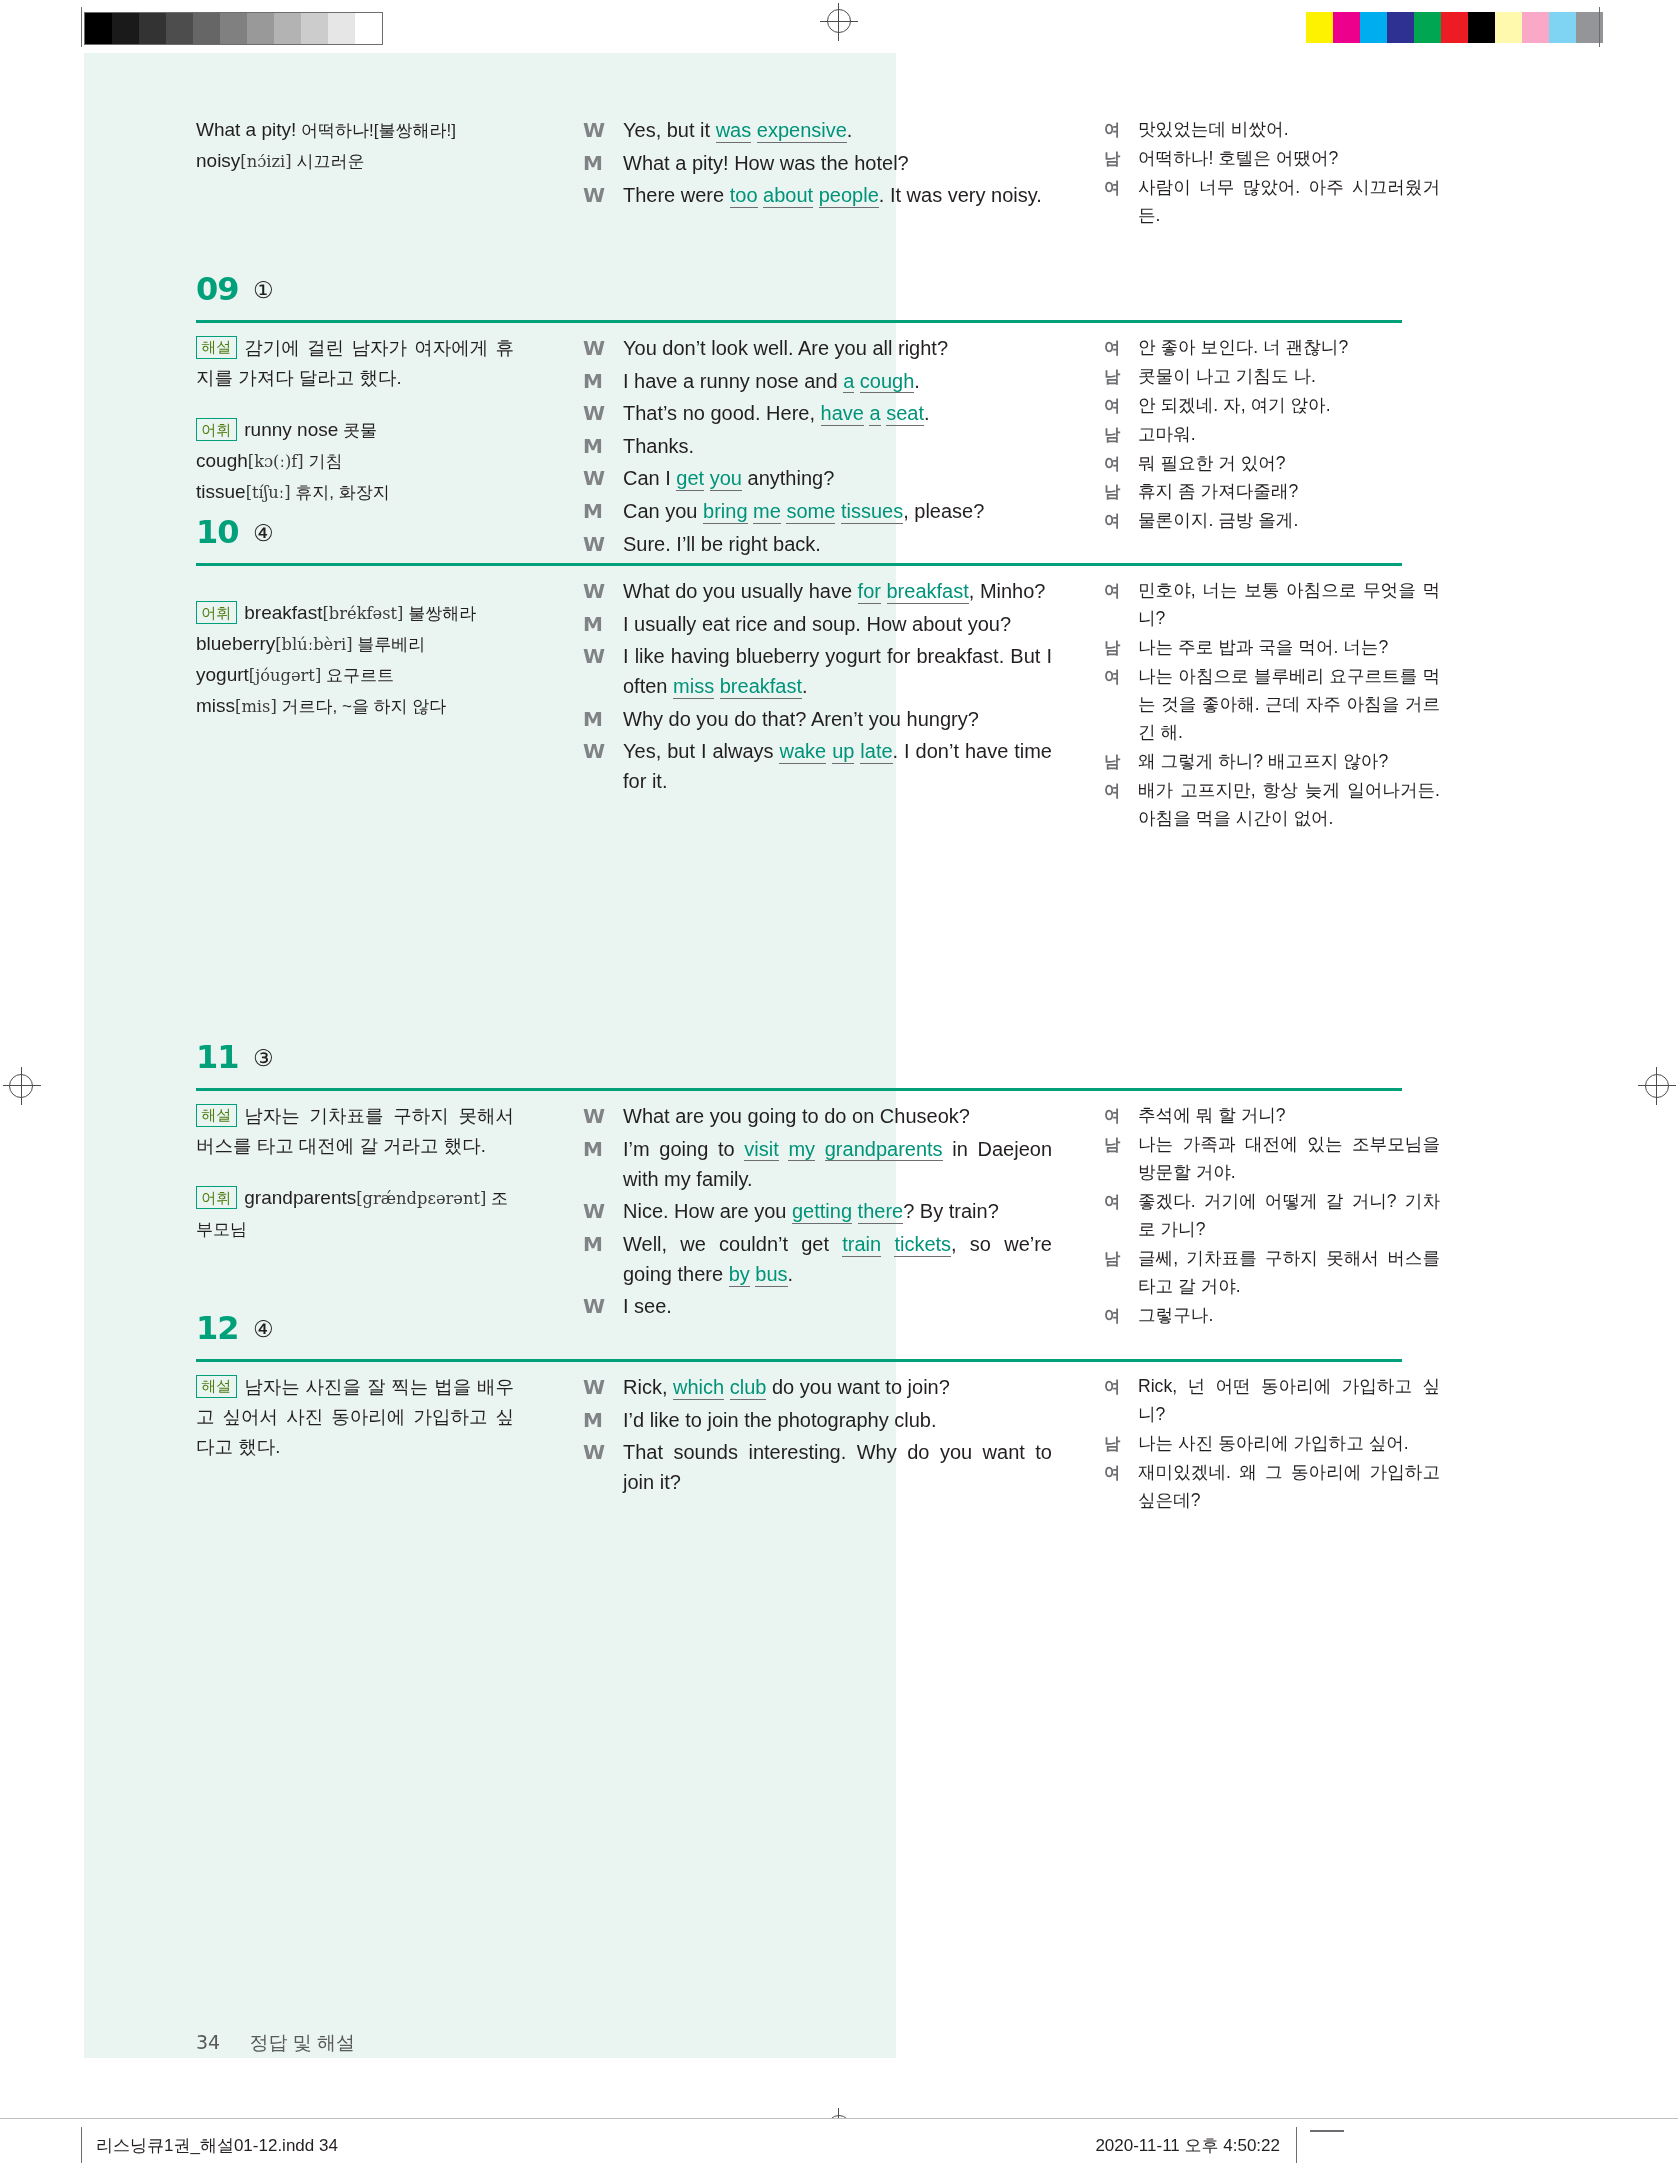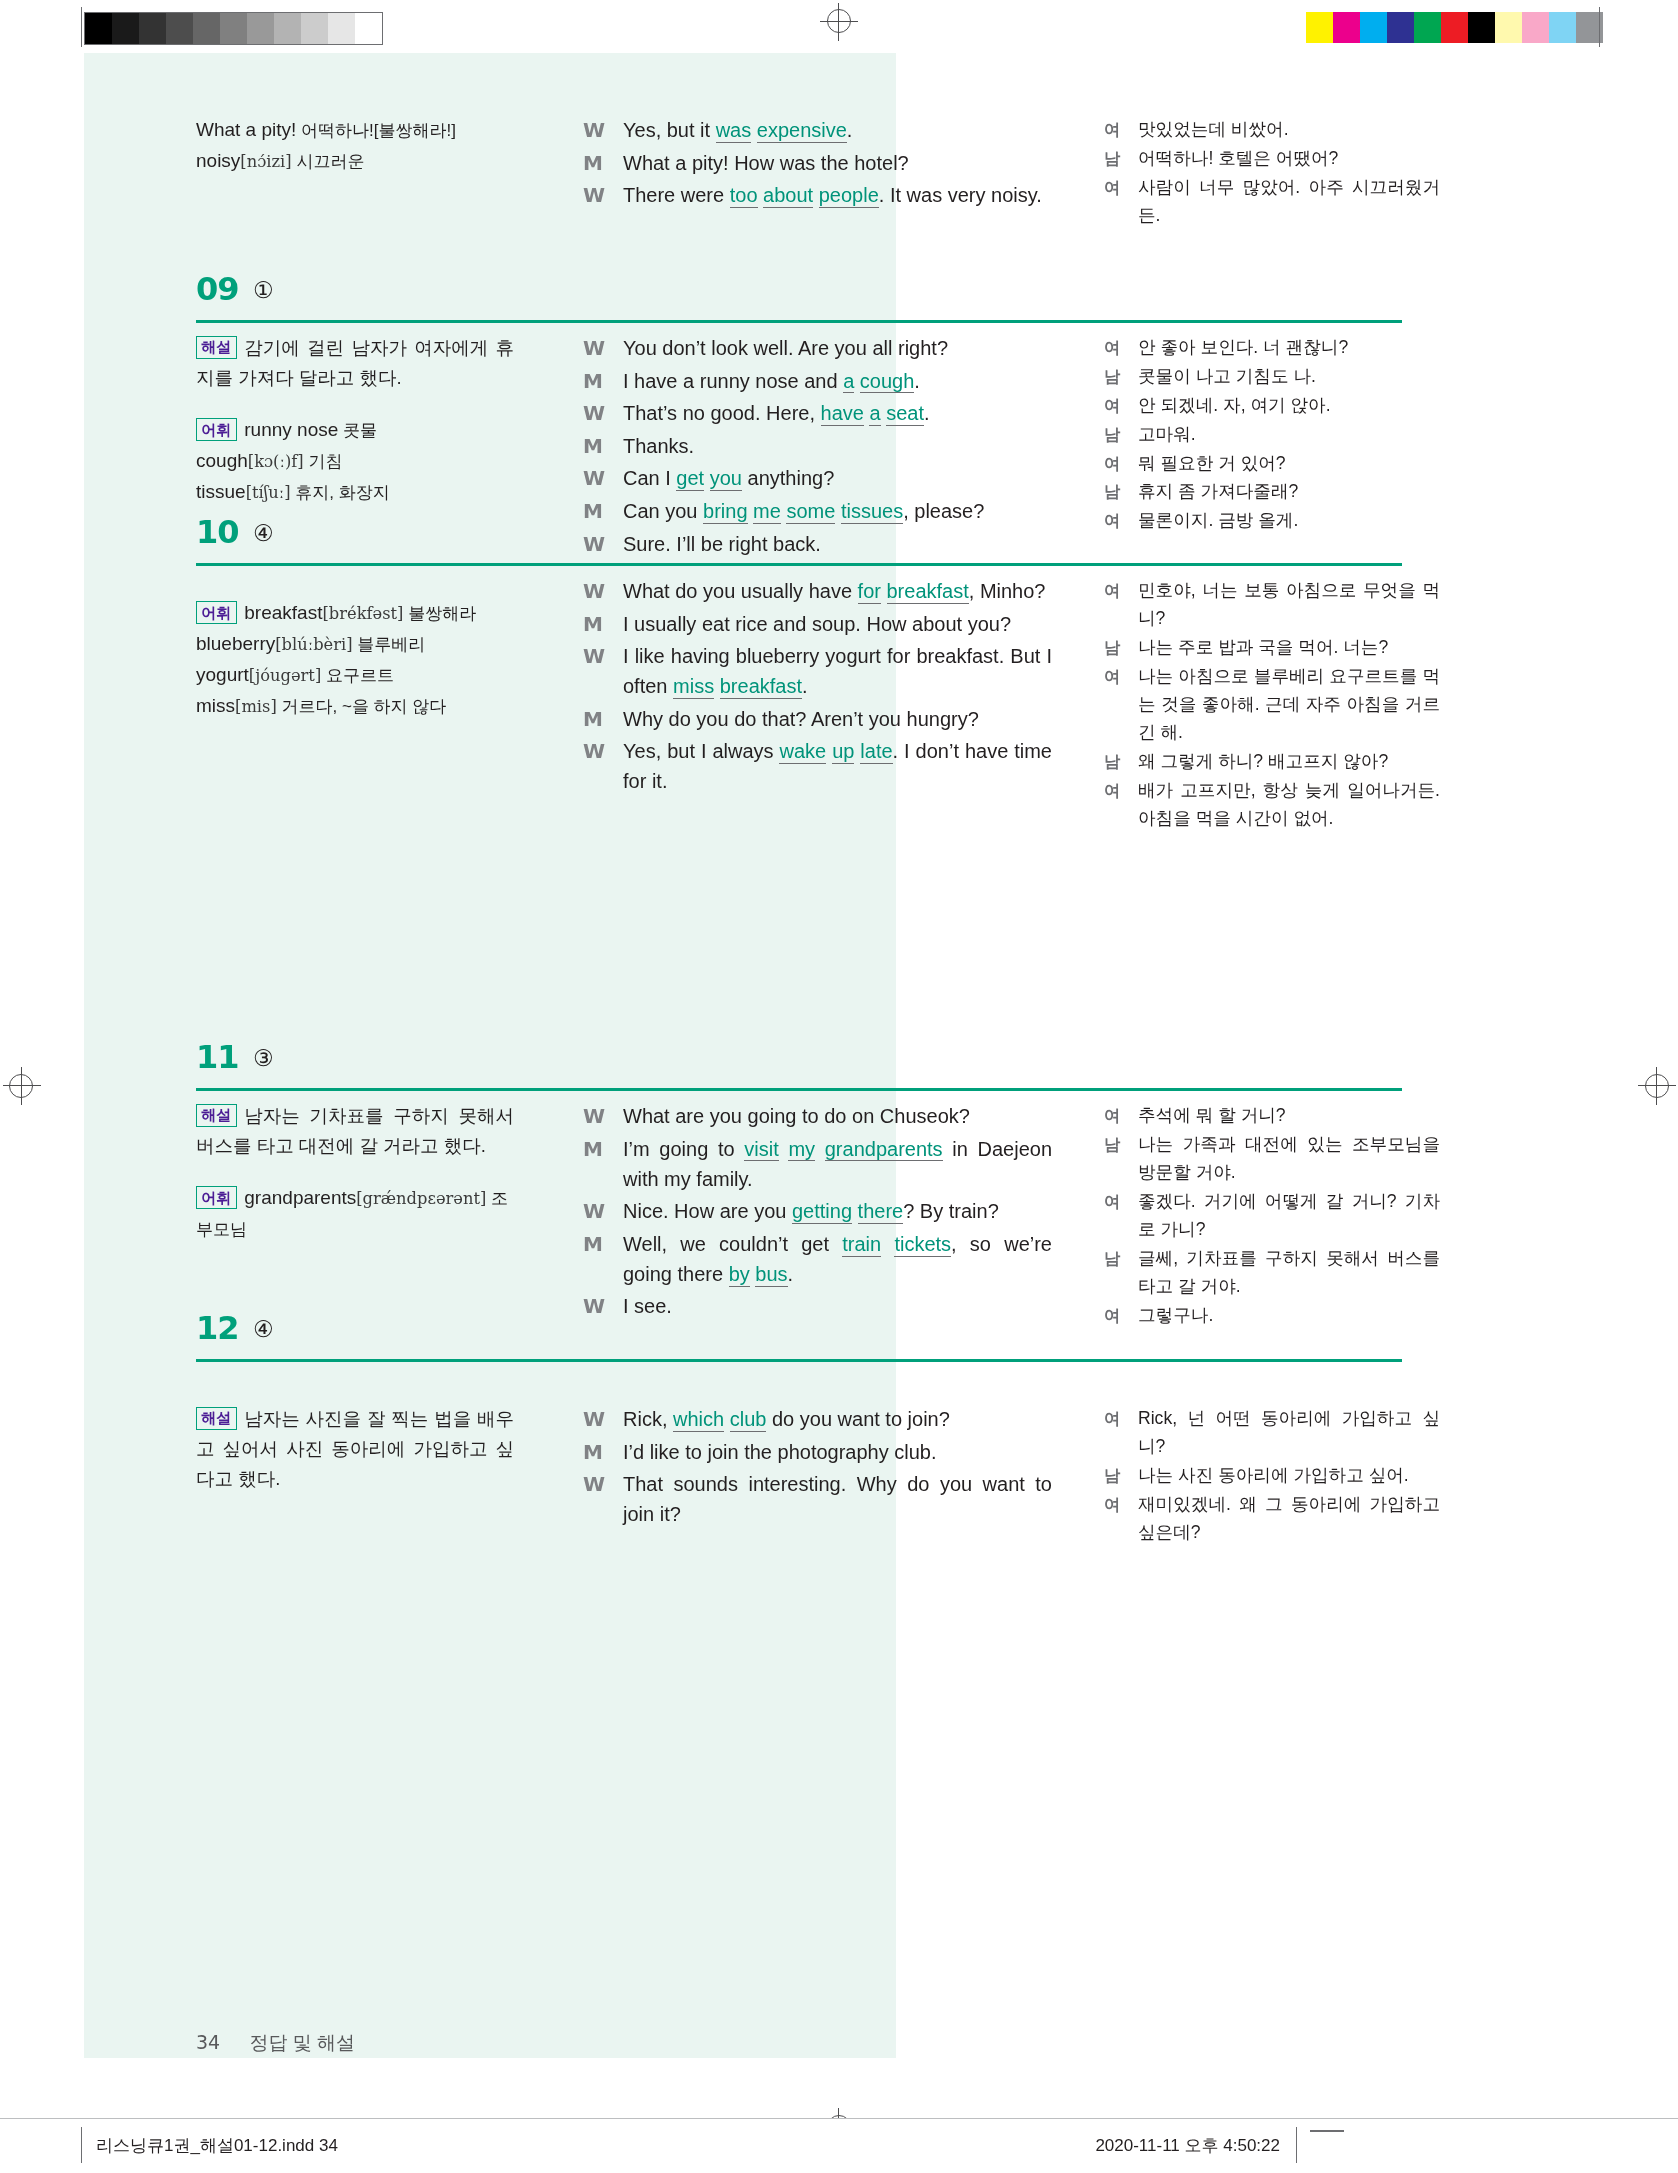--- a/index.html
+++ b/index.html
@@ -154,27 +154,27 @@
   .note-para {
     font-size: 18.5px;
     line-height: 30px;
     color: #231f20;
     text-align: justify;
     margin: 0 0 8.6px 0;
   }
   .tag {
     display: inline-block;
     border: 1.3px solid #00a07b;
-    color: #4c1d95;
+    color: #4d7c0f;
     font-size: 15px;
     line-height: 17px;
     padding: 1.7px 4.3px 2.6px 4.3px;
     margin-right: 7.7px;
     vertical-align: 1.7px;
-    font-weight: bold;
+    font-weight: normal;
     background: transparent;
   }
   .vocab {
     font-size: 19px;
     line-height: 30px;
     margin: 0;
     color: #231f20;
   }
   .vocab .w { font-weight: normal; }
   .ipa {
@@ -464,21 +464,21 @@
               <p class="tline"><span class="tspk">여</span>그렇구나.</p>
             </div>
           </div>
         </div>
         <div class="qblock" style="top: 1254px;">
           <div class="qhead">
             <div class="qnum">12</div>
             <div class="qans">④</div>
             <div class="qrule"></div>
           </div>
-          <div class="qbody" style="height: 198px; margin-top: 32px;">
+          <div class="qbody" style="height: 198px;">
             <div class="col-note">
               <p class="note-para"><span class="tag">해설</span>남자는 사진을 잘 찍는 법을 배우고 싶어서 사진 동아리에 가입하고 싶다고 했다.</p>
             </div>
             <div class="col-dialog">
               <p class="line"><span class="spk">W</span>Rick, <span class="hl">which</span> <span class="hl">club</span> do you want to join?</p>
               <p class="line"><span class="spk">M</span>I’d like to join the photography club.</p>
               <p class="line"><span class="spk">W</span>That sounds interesting. Why do you want to join it?</p>
             </div>
             <div class="col-trans">
               <p class="tline"><span class="tspk">여</span>Rick, 넌 어떤 동아리에 가입하고 싶니?</p>

